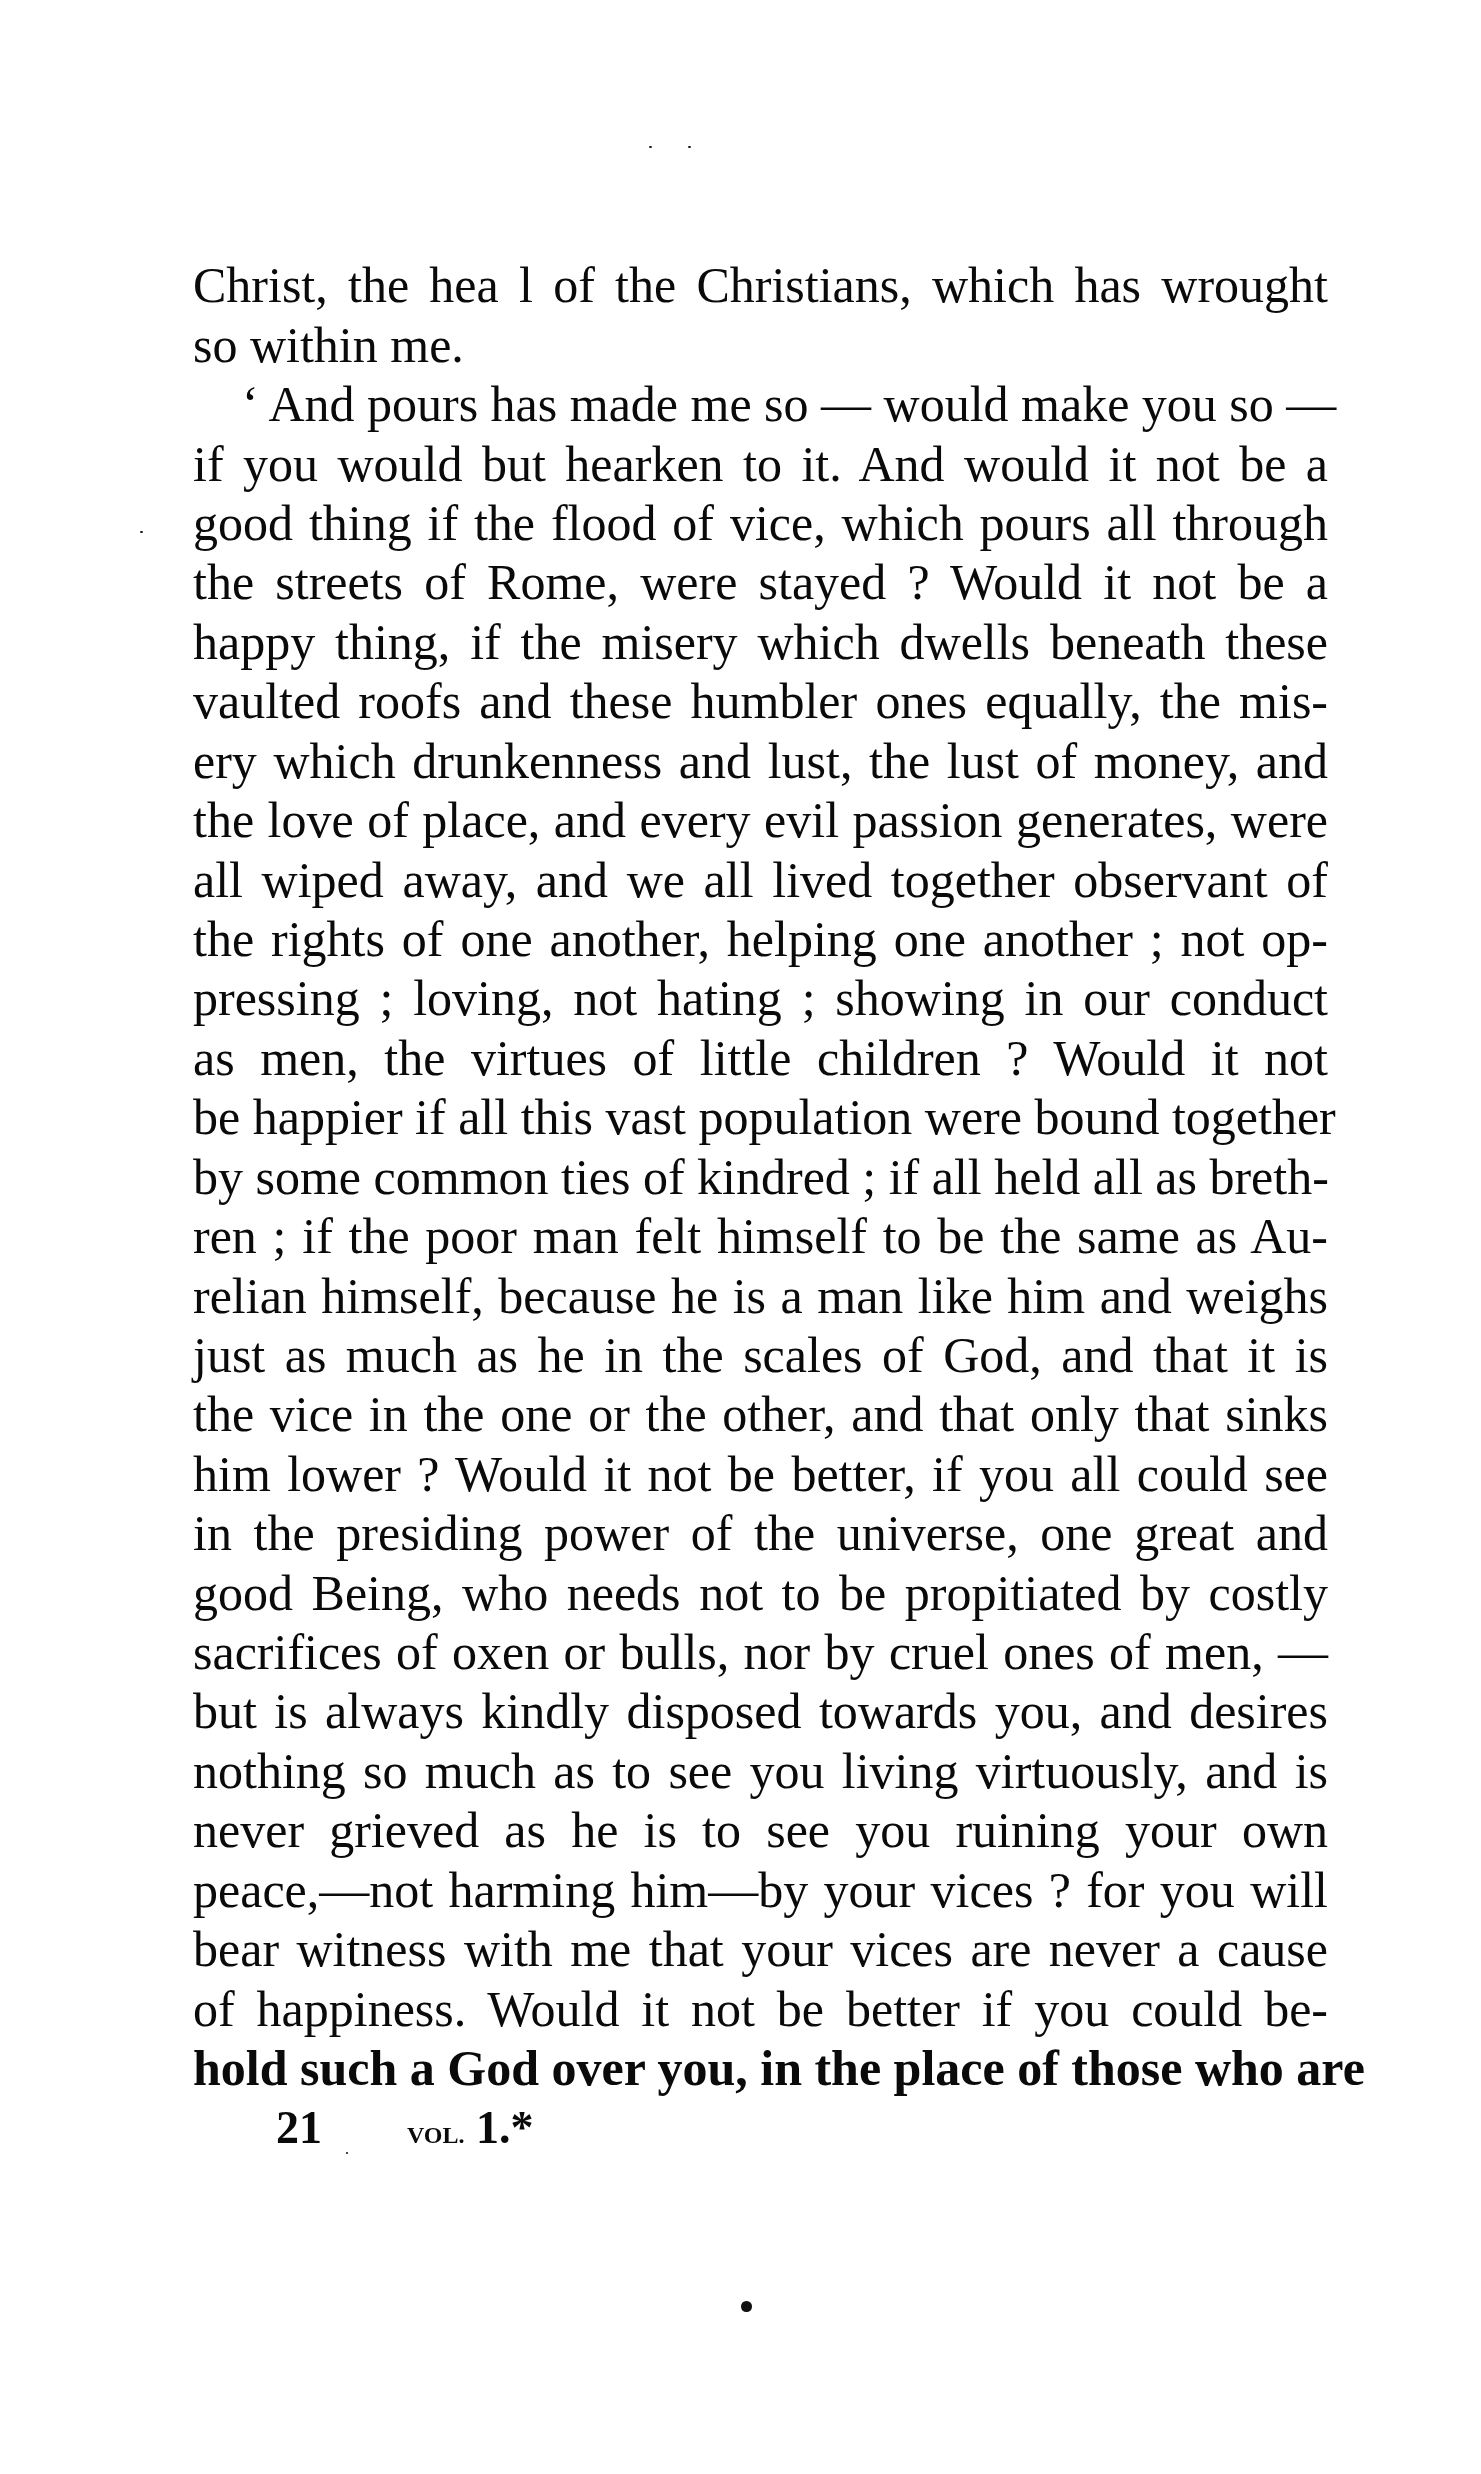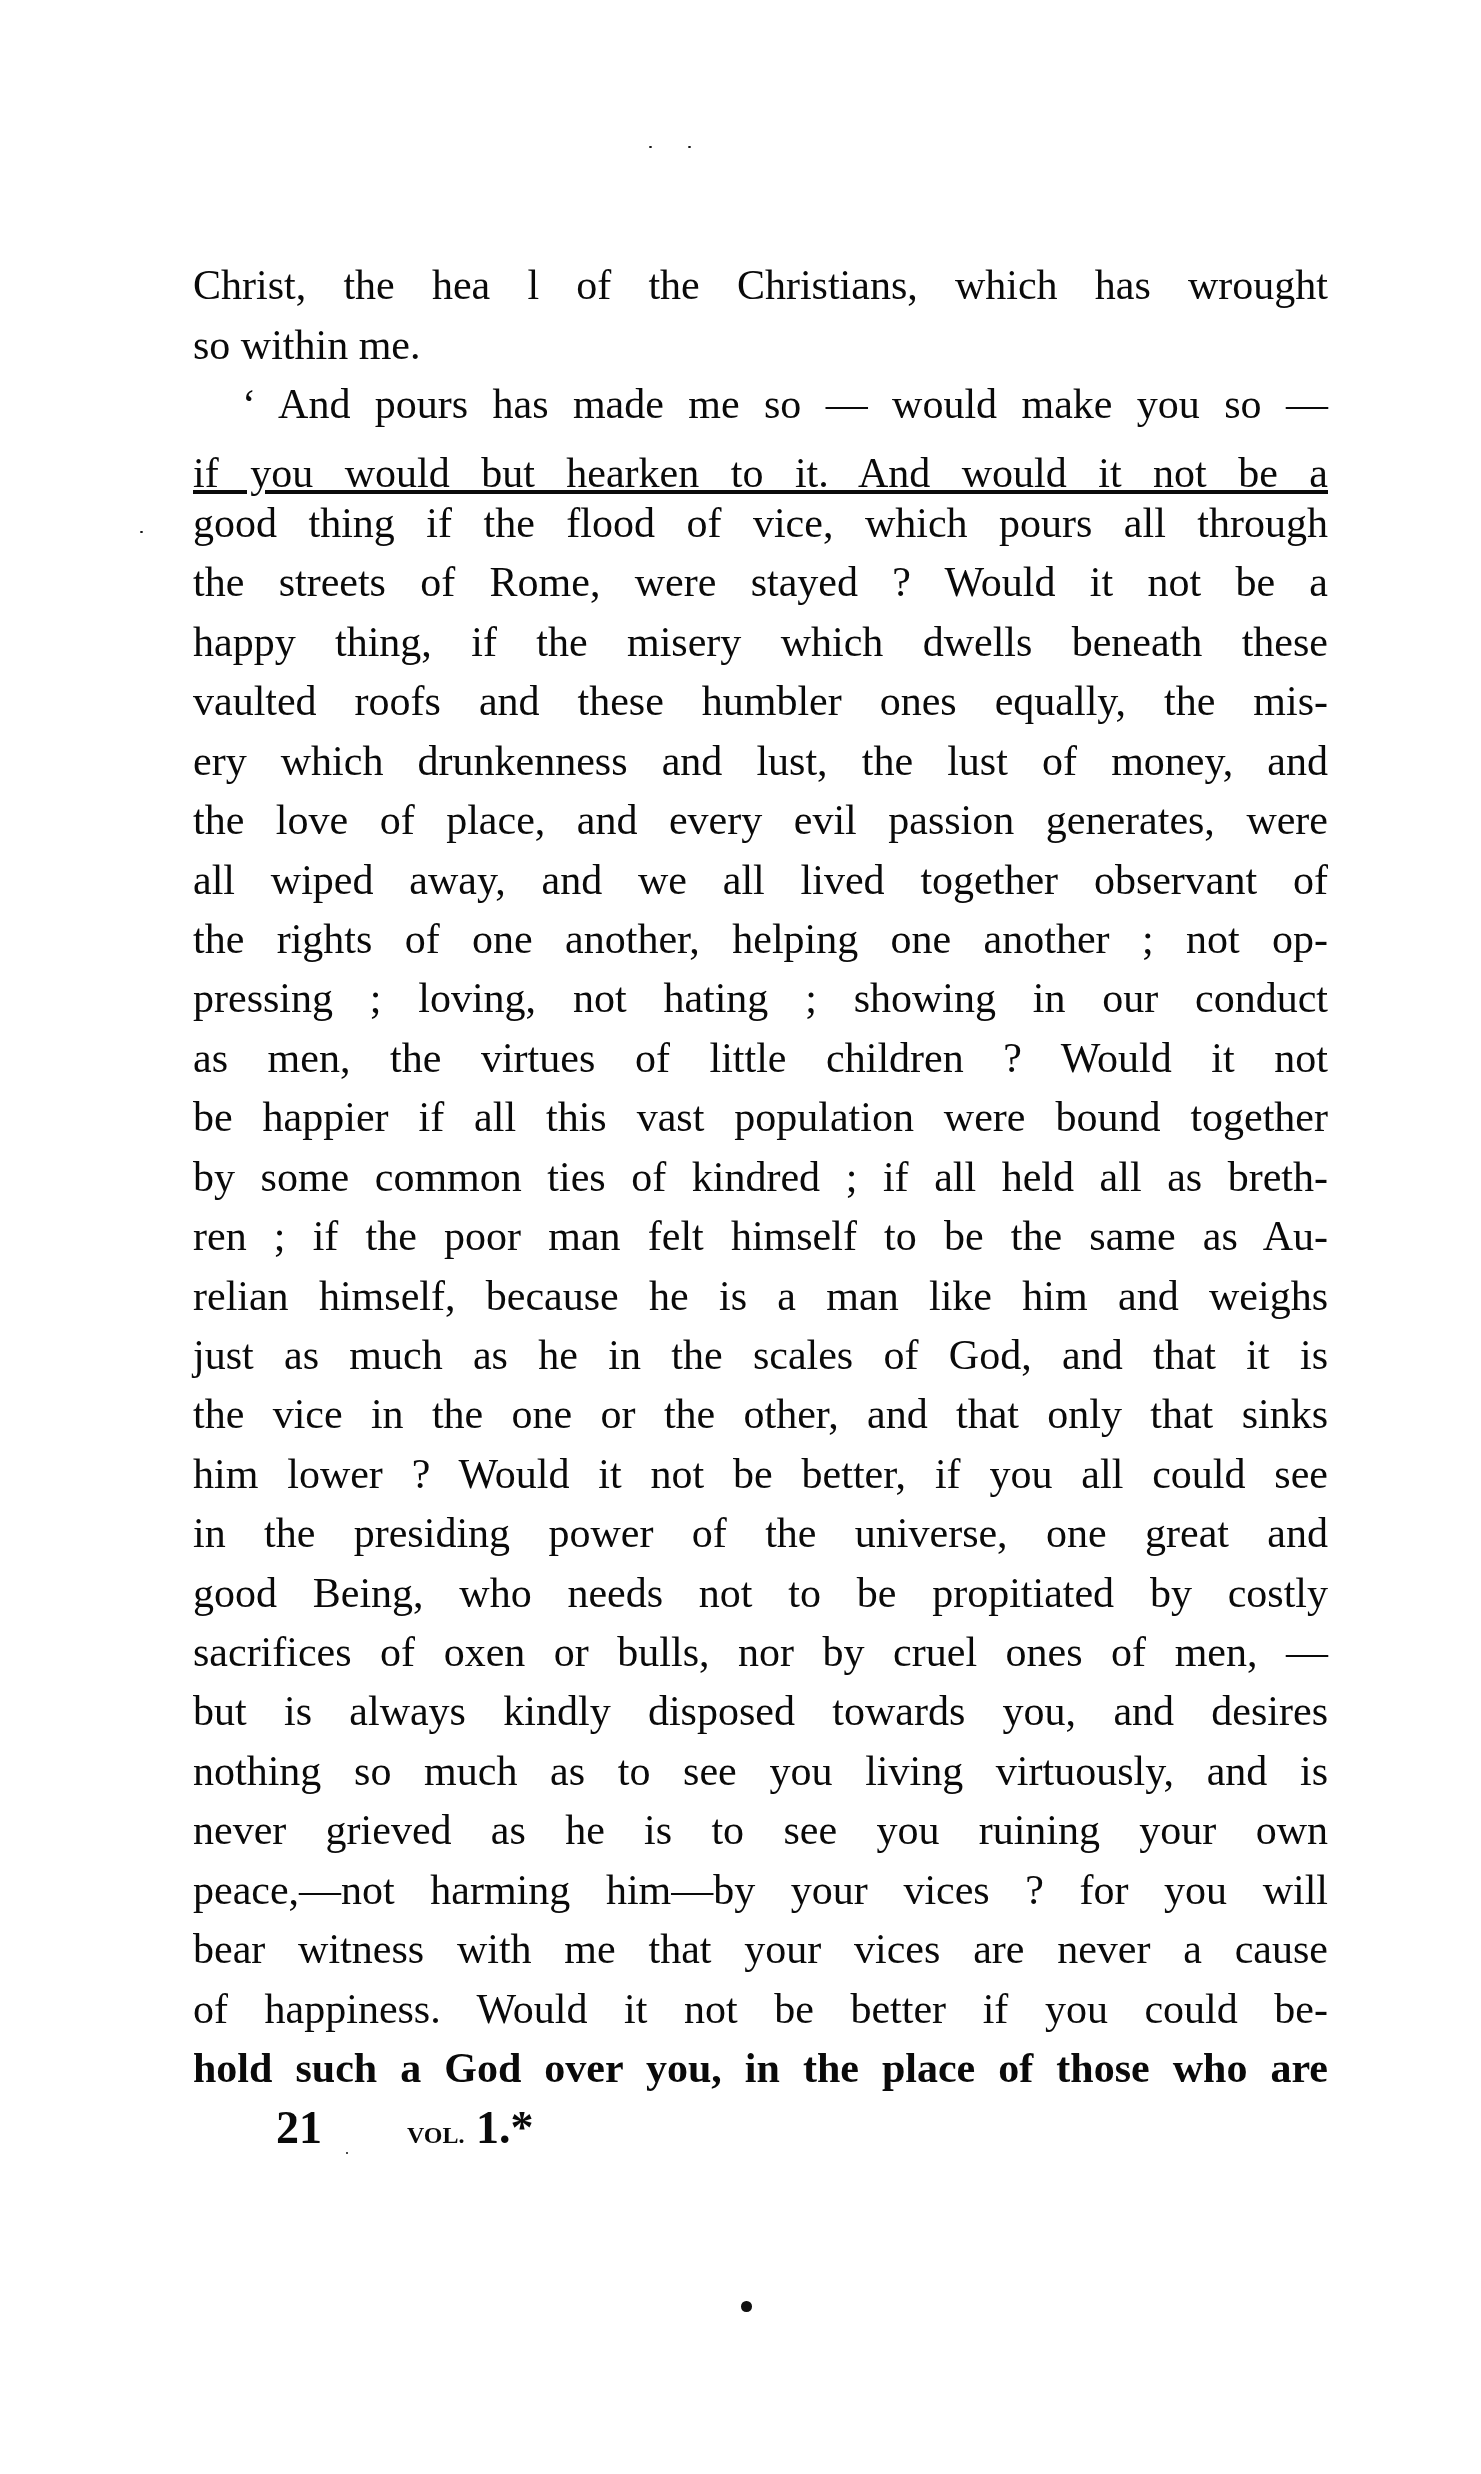--- a/index.html
+++ b/index.html
@@ -51,21 +51,21 @@
     position: absolute;
     left: 193px;
     top: 0;
     width: 1135px;
   }
   .line {
     position: absolute;
     left: 0;
     width: 1135px;
     height: 60px;
-    font-size: 42px;
+    font-size: 50px;
     line-height: 60px;
     white-space: nowrap;
     text-align: justify;
     text-align-last: justify;
     font-weight: normal;
   }
   .line.left {
     text-align: left;
     text-align-last: left;
   }
@@ -113,21 +113,21 @@
 </head>
 <body>
 
 <div class="page">
 
 
   <div class="body-text" id="body-text">
       <div class="line" style="top: 255px;">Christ, the hea l of the Christians, which has wrought</div>
       <div class="line left" style="top: 315px;">so within me.</div>
       <div class="line indent" style="top: 374px;">‘ And pours has made me so — would make you so —</div>
-      <div class="line" style="top: 443px; text-decoration: underline;">if you would but hearken to it. And would it not be a</div>
+      <div class="line" style="top: 434px;">if you would but hearken to it. And would it not be a</div>
       <div class="line" style="top: 493px;">good thing if the flood of vice, which pours all through</div>
       <div class="line" style="top: 552px;">the streets of Rome, were stayed ? Would it not be a</div>
       <div class="line" style="top: 612px;">happy thing, if the misery which dwells beneath these</div>
       <div class="line" style="top: 671px;">vaulted roofs and these humbler ones equally, the mis-</div>
       <div class="line" style="top: 731px;">ery which drunkenness and lust, the lust of money, and</div>
       <div class="line" style="top: 790px;">the love of place, and every evil passion generates, were</div>
       <div class="line" style="top: 850px;">all wiped away, and we all lived together observant of</div>
       <div class="line" style="top: 909px;">the rights of one another, helping one another ; not op-</div>
       <div class="line" style="top: 968px;">pressing ; loving, not hating ; showing in our conduct</div>
       <div class="line" style="top: 1028px;">as men, the virtues of little children ? Would it not</div>

